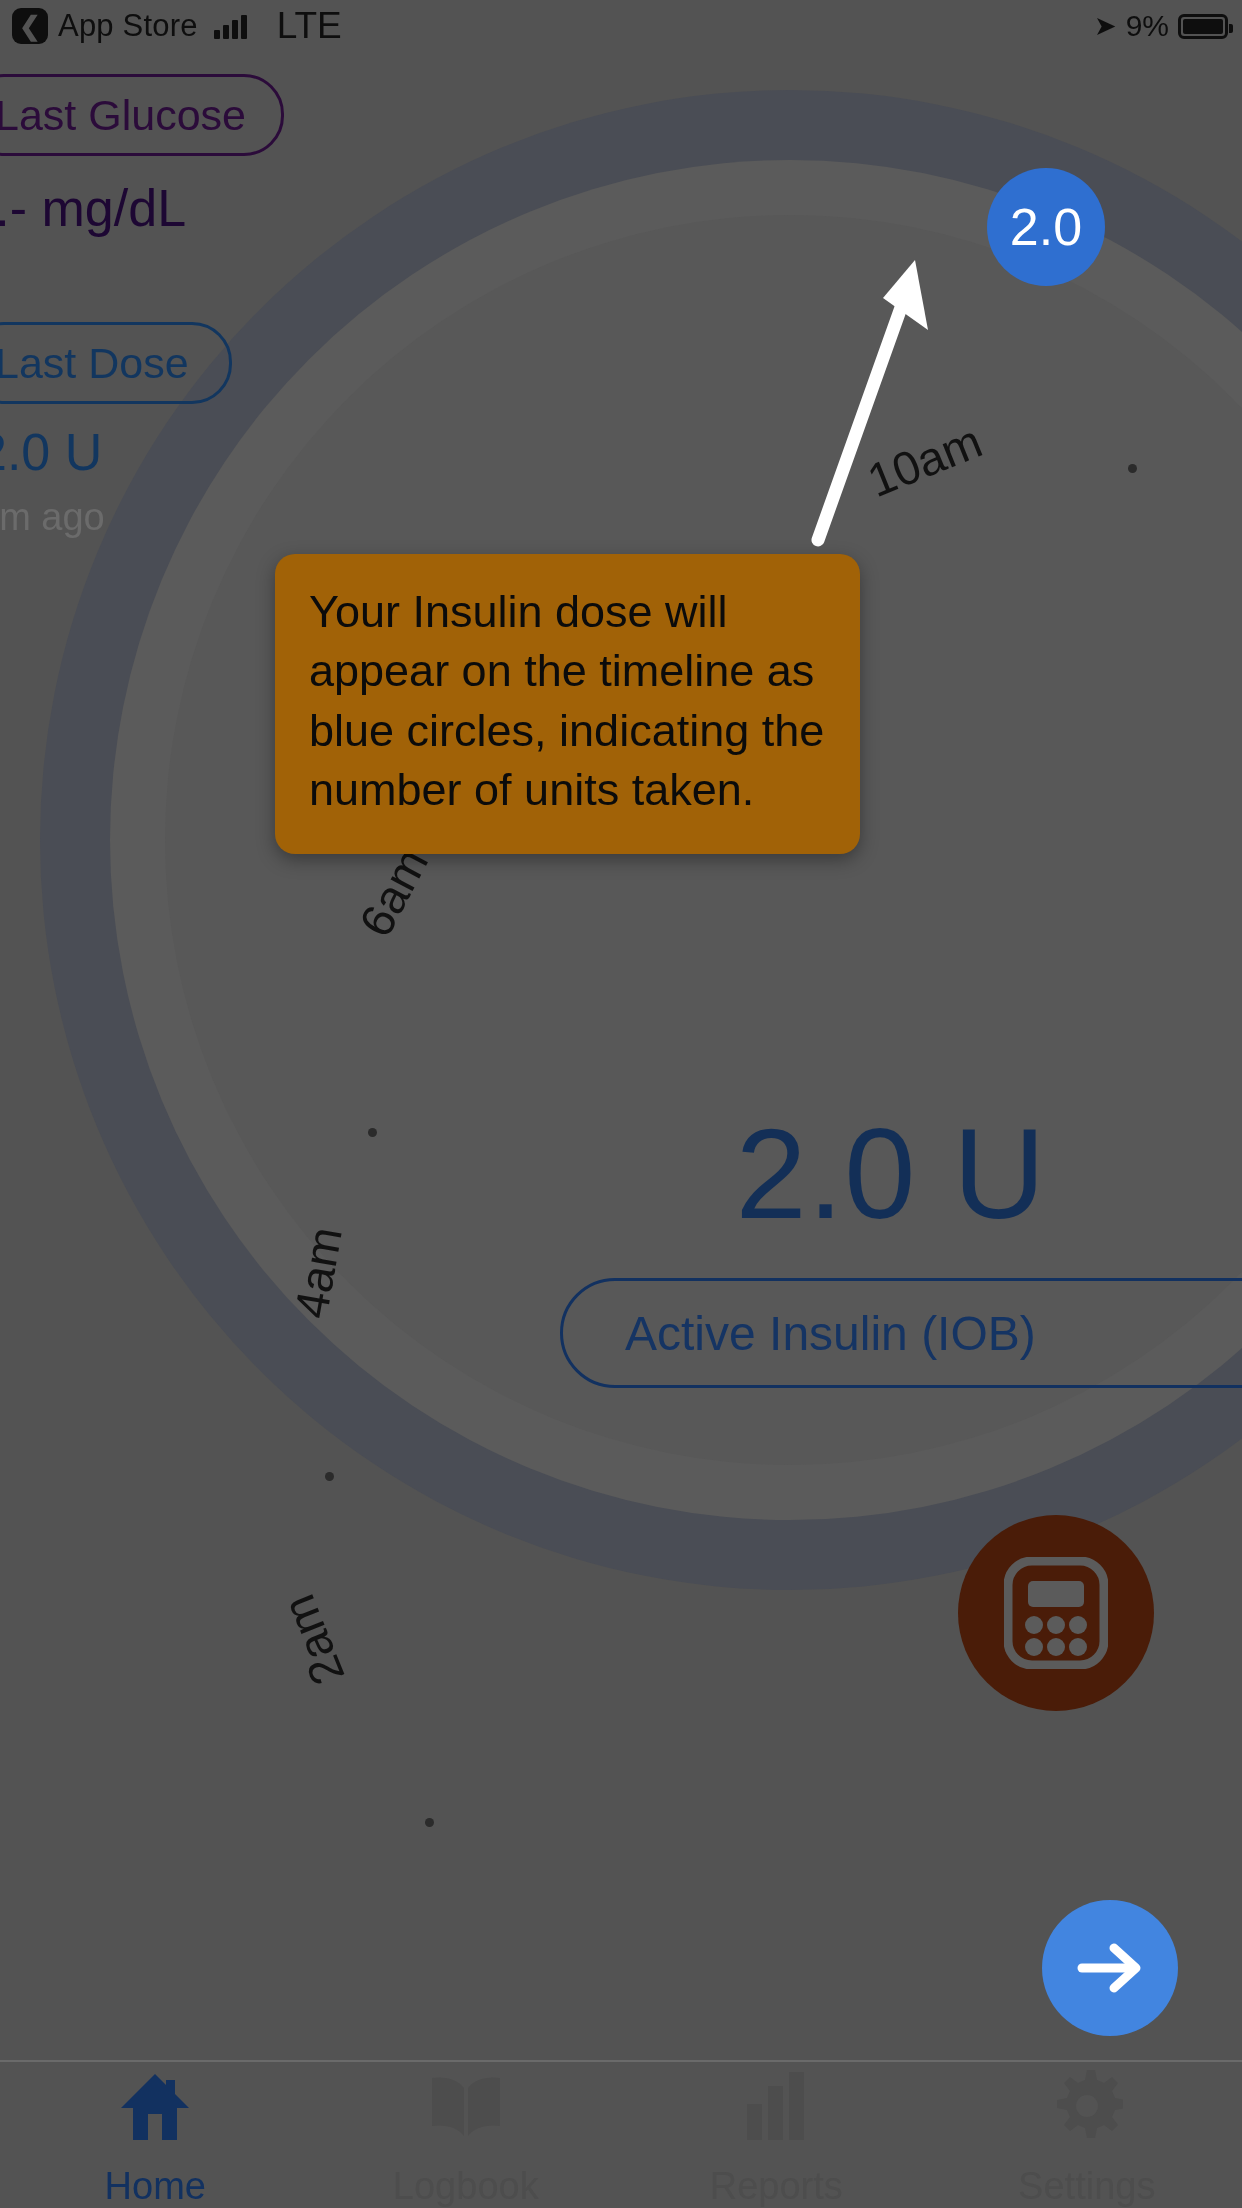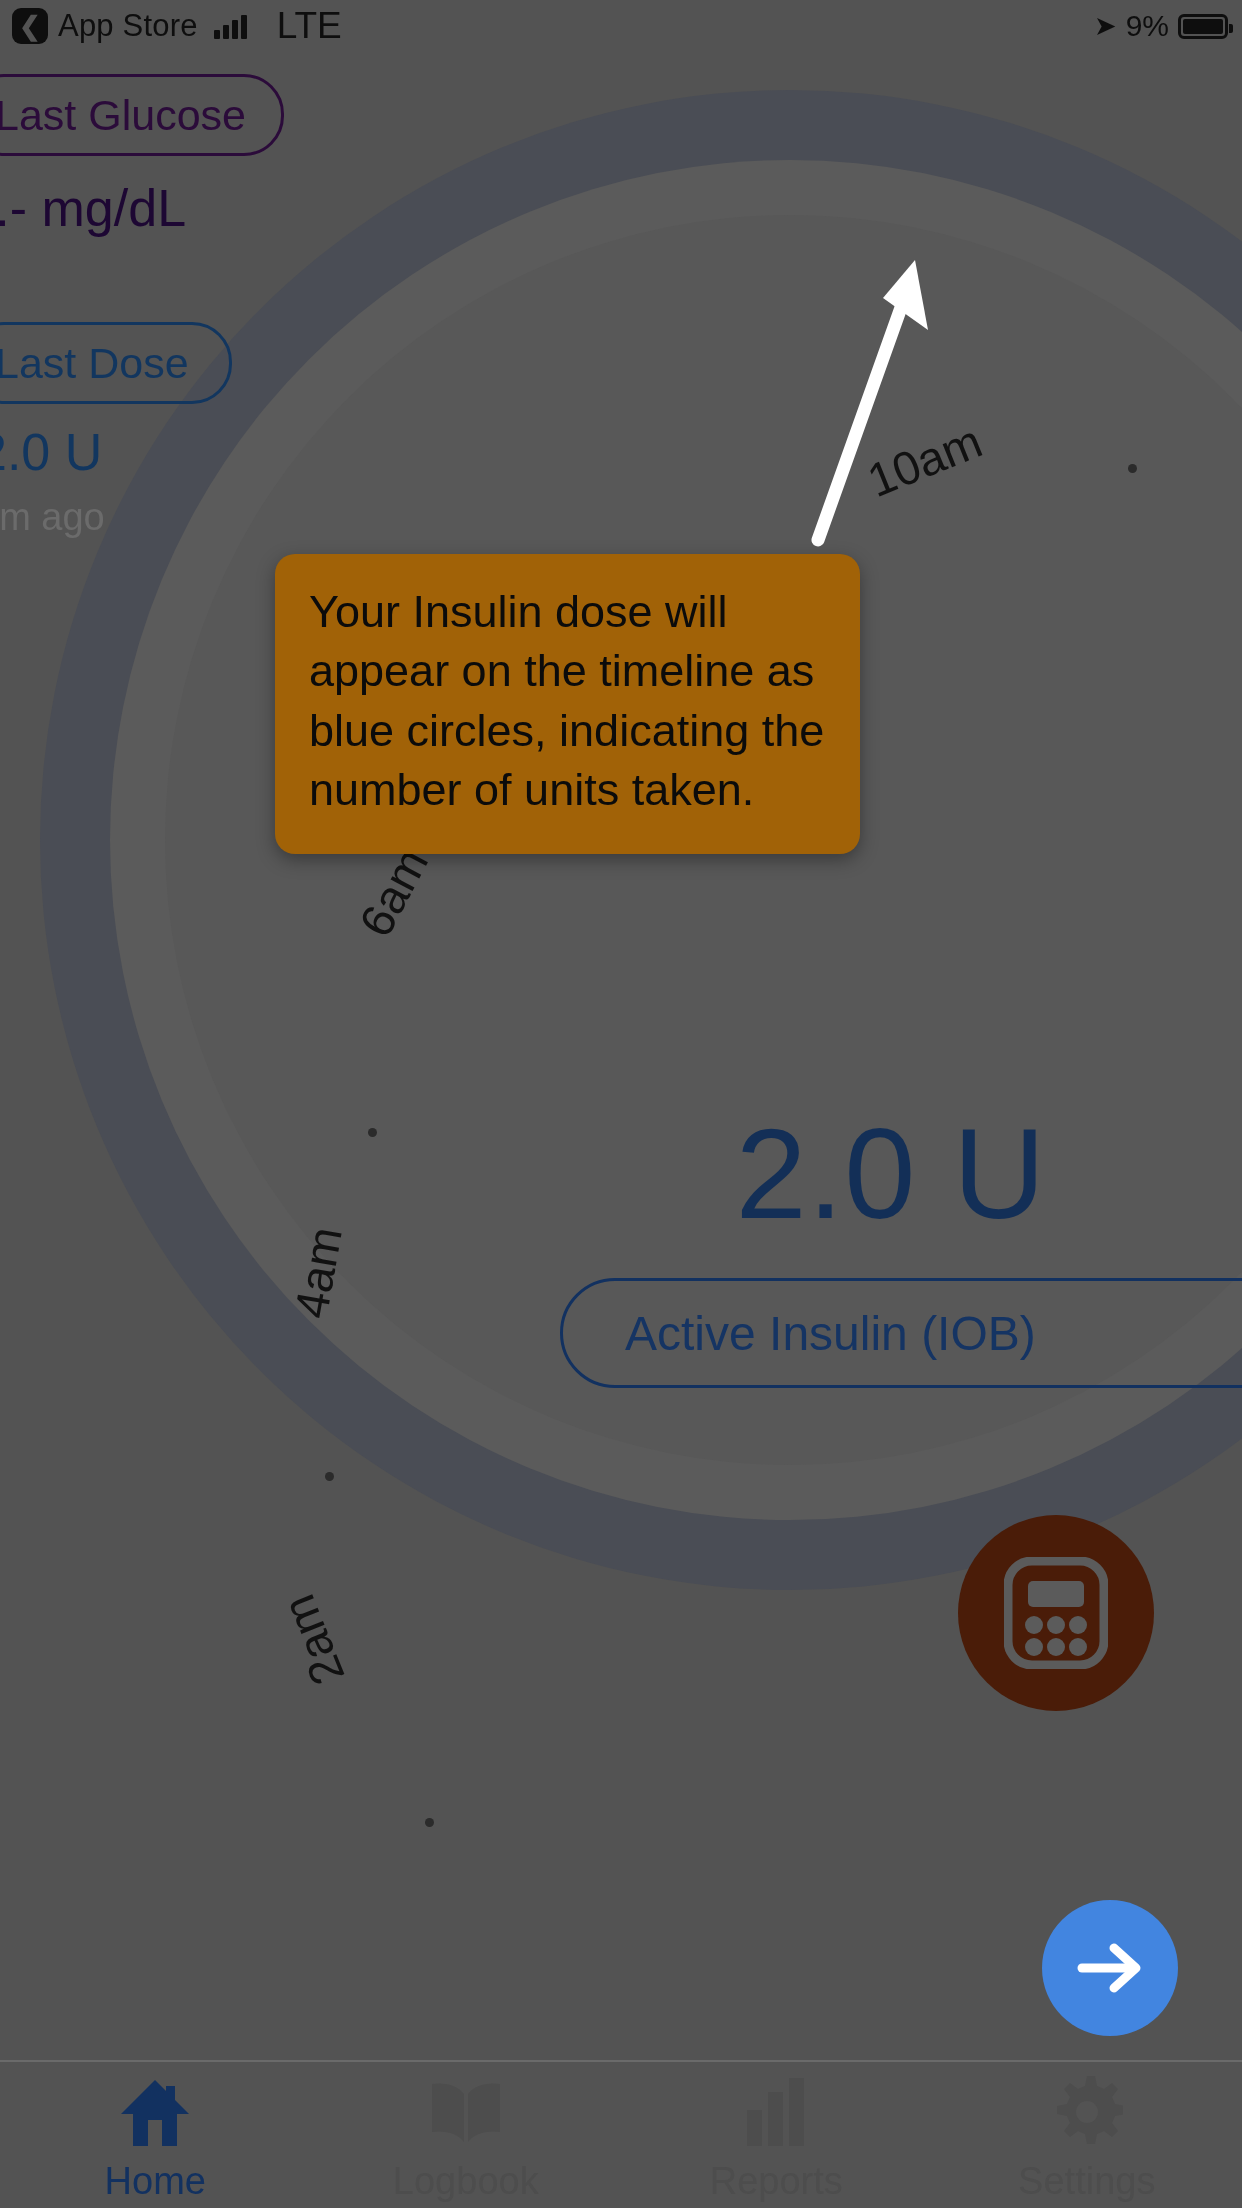--- a/index.html
+++ b/index.html
@@ -216,21 +216,21 @@
     position: absolute; left: 0; bottom: 0;
     width: 1242px; height: 148px;
     border-top: 2px solid #6a6a6a;
     background: #535353;
     display: flex;
     z-index: 35;
   }
   .tab {
     flex: 1;
     display: flex; flex-direction: column;
-    align-items: center; justify-content: center;
+    align-items: center; justify-content: space-between;
     gap: 12px;
     padding-top: 6px;
   }
   .tab .ico { height: 74px; display: flex; align-items: flex-end; }
   .tab .lbl { font-size: 38px; }
   .tab.active { color: #123160; }
   .tab.inactive { color: #4d4d4d; }
 </style>
 </head>
 <body>
@@ -282,20 +282,23 @@
   <div class="tlabel t10">10am</div>
   <div class="tlabel t6">6am</div>
   <div class="tlabel t4">4am</div>
   <div class="tlabel t2">2am</div>
 
   <div class="tick" style="left:1128px; top:464px;"></div>
   <div class="tick" style="left:368px;  top:1128px;"></div>
   <div class="tick" style="left:325px;  top:1472px;"></div>
   <div class="tick" style="left:425px;  top:1818px;"></div>
 
+  <div class="dose-bubble">
+    <span>2.0</span>
+  </div>
 
   <svg class="coach-arrow" width="200" height="300" viewBox="0 0 200 300">
     <line x1="78" y1="290" x2="168" y2="38" stroke="#ffffff" stroke-width="13" stroke-linecap="round"></line>
     <polygon points="175,10 188,80 143,48" fill="#ffffff"></polygon>
   </svg>
 
   <div class="tooltip">
     <p>Your Insulin dose will appear on the timeline as blue circles, indicating the number of units taken.</p>
   </div>
 

